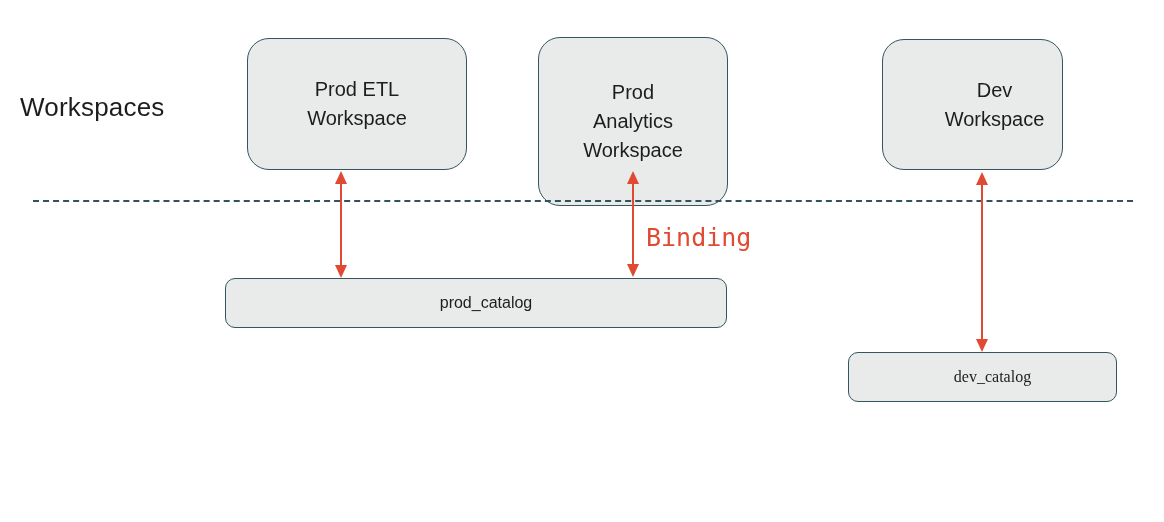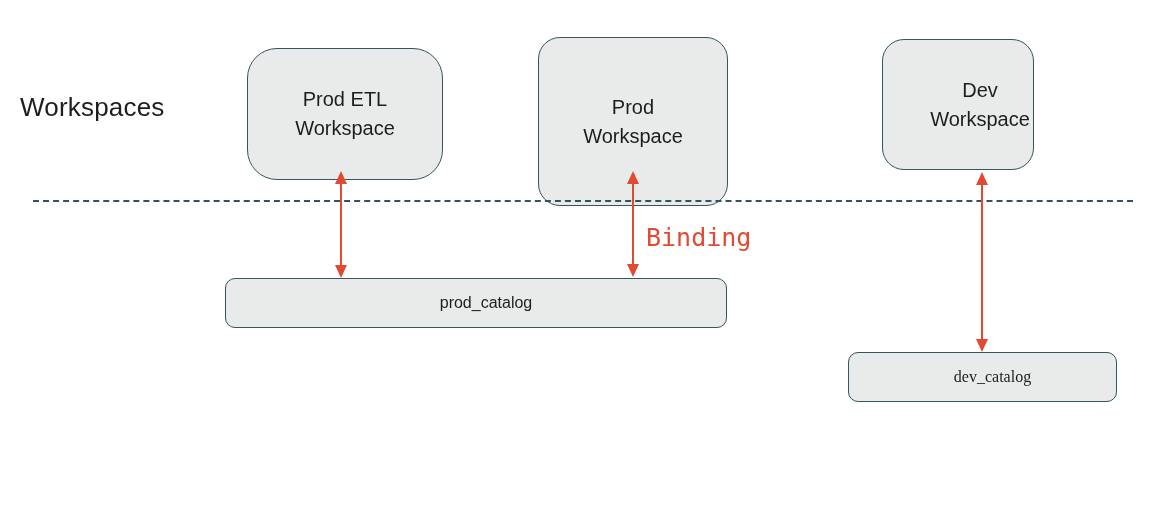--- a/index.html
+++ b/index.html
@@ -75,35 +75,36 @@
   }
 </style>
 </head>
 <body>
 
 <div class="canvas">
 
   <div class="row-label" style="left:20px; top:92px;">Workspaces</div>
 
 
-  <div class="wbox" style="left:247px; top:48px; width:196px; height:132px;border-radius:30px;">
+  <div class="wbox" style="left:247px; top:38px; width:220px; height:132px;">
     <div class="box-label">
       <span class="line">Prod ETL</span>
       <span class="line">Workspace</span>
     </div>
   </div>
 
   <div class="wbox" style="left:538px; top:37px; width:190px; height:169px;">
     <div class="box-label">
       <span class="line">Prod</span>
+      <span class="line">Analytics</span>
       <span class="line">Workspace</span>
     </div>
   </div>
 
-  <div class="wbox" style="left:882px; top:39px; width:152px; height:131px;padding-left:44px;">
+  <div class="wbox" style="left:882px; top:39px; width:181px; height:131px;padding-left:44px;">
     <div class="box-label">
       <span class="line">Dev</span>
       <span class="line">Workspace</span>
     </div>
   </div>
 
   <div class="divider" style="left:33px; top:200px; width:1100px;"></div>
 
   <div class="arrow-v" style="left:334px; top:171px; height:107px;">
     <span class="head up"></span>

